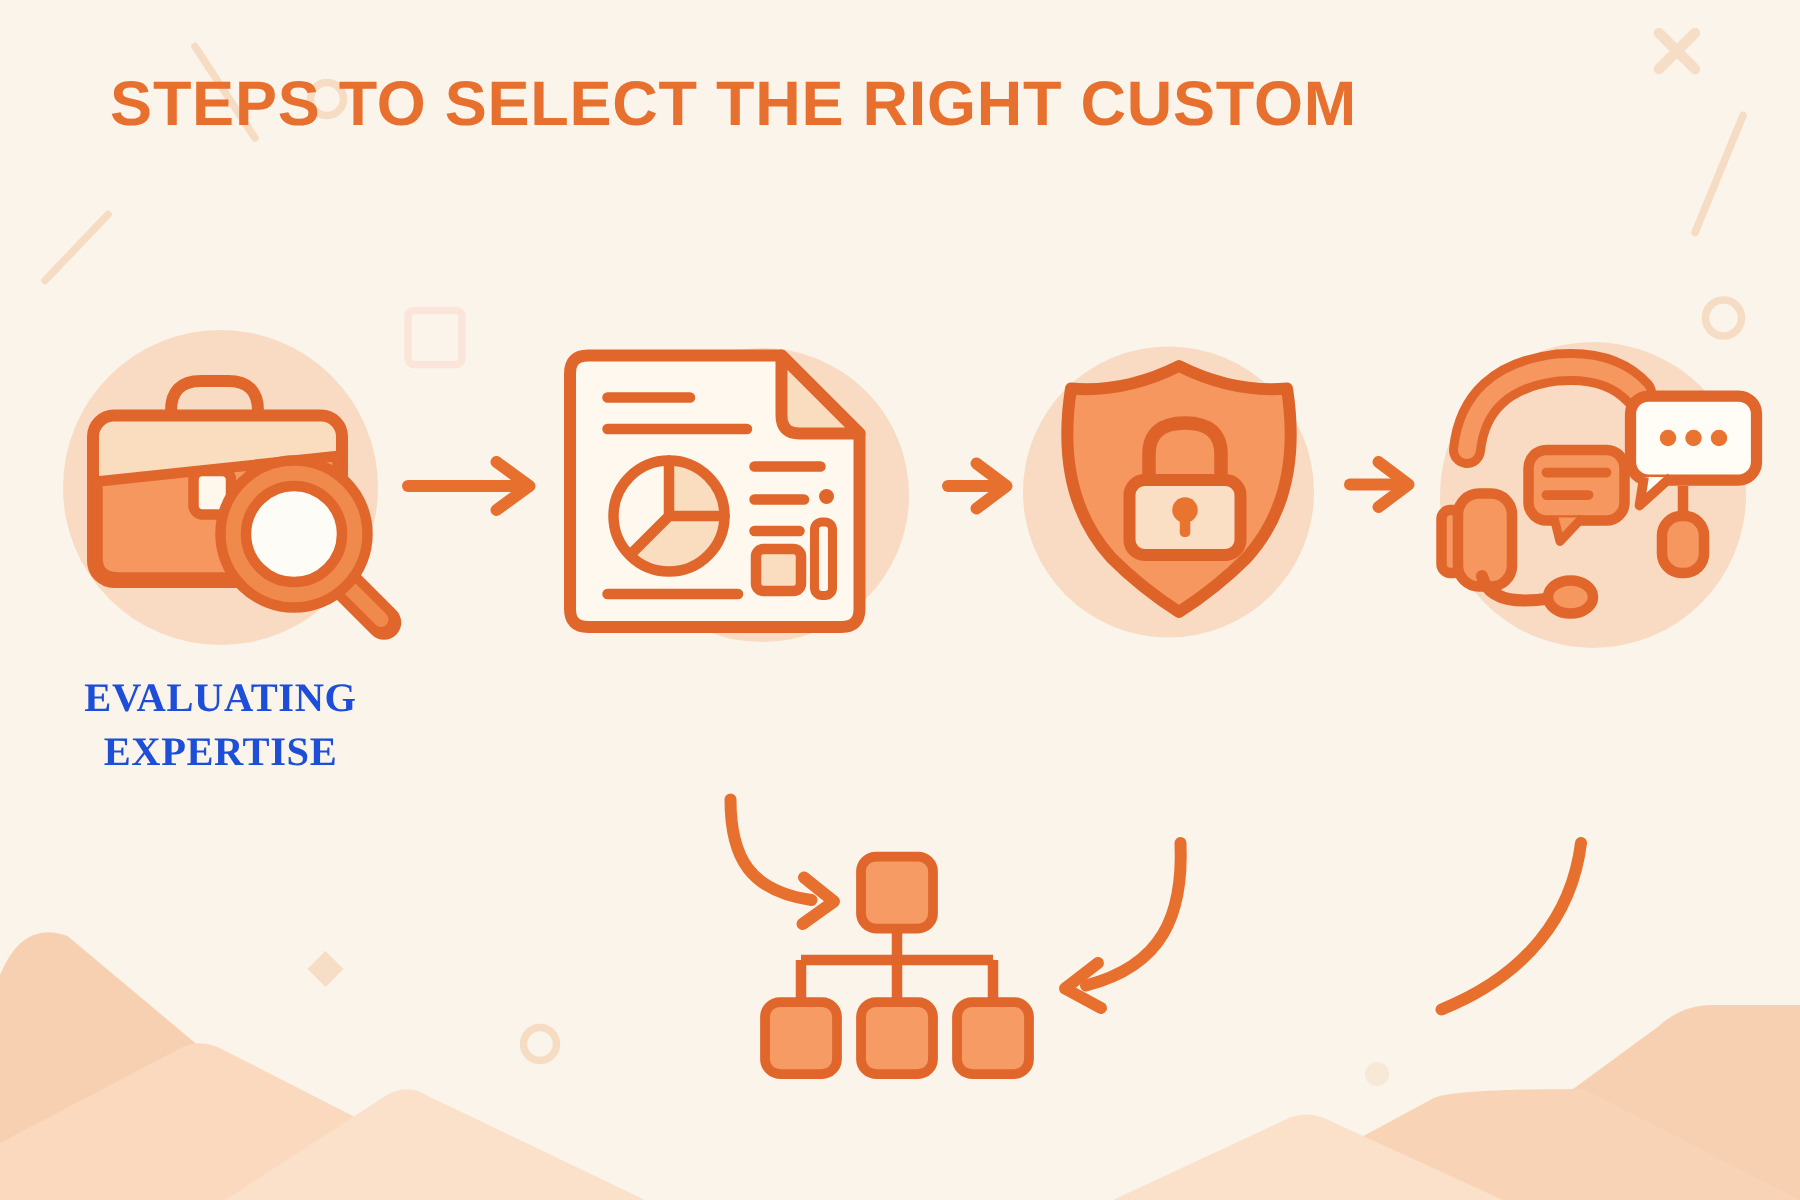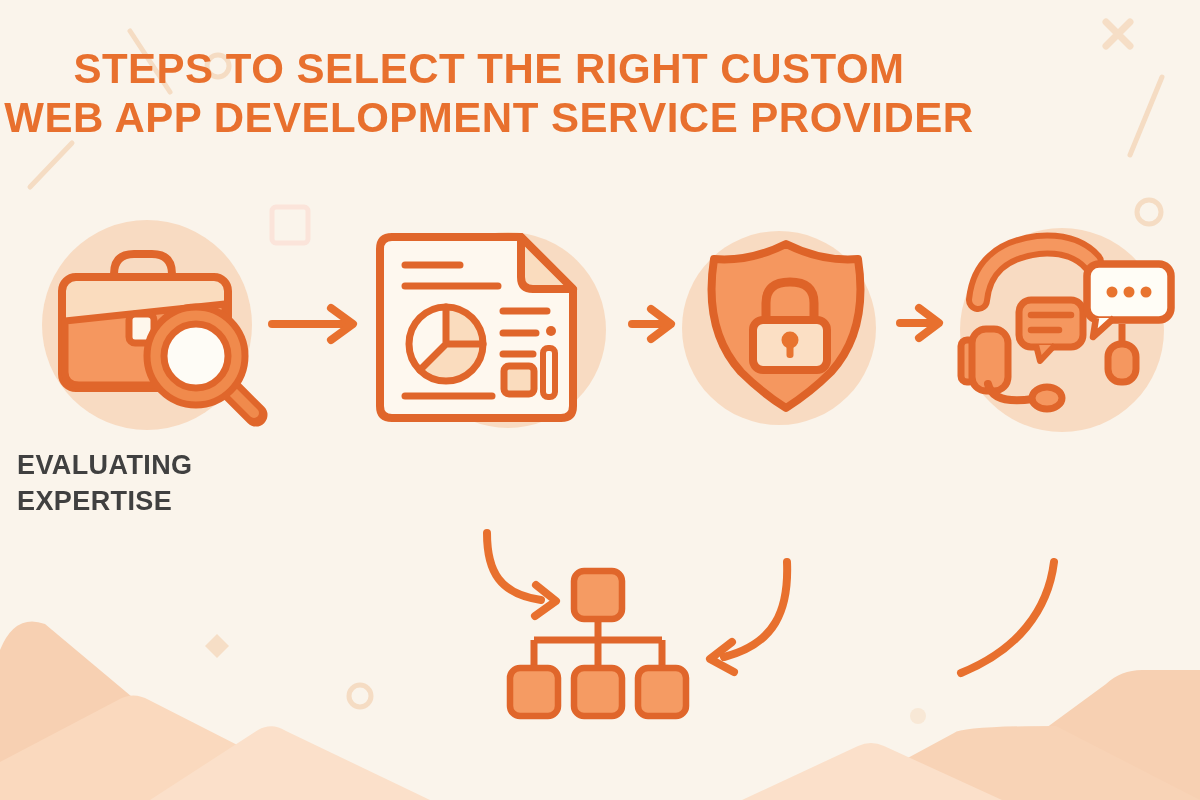--- a/index.html
+++ b/index.html
@@ -8,23 +8,23 @@
     background:#FAF4EB;
     font-family:"Liberation Sans", sans-serif;
   }
   svg{position:absolute;left:0;top:0;}
   .title{
     position:absolute;left:0;top:44px;width:978px;text-align:center;
     color:#E8702E;font-weight:bold;font-size:42px;line-height:49px;
     letter-spacing:.5px;
   }
   .step-label{
-    position:absolute;top:447px;width:260px;
-    color:#404040;font-weight:bold;font-size:27px;line-height:36px;
-    letter-spacing:.4px;white-space:pre-line;
+    position:absolute;top:447px;width:260px;text-align:center;
+    color:#1d4ed8;font-weight:bold;font-size:27px;line-height:36px;
+    letter-spacing:.4px;white-space:pre-line;font-family:Liberation Serif, serif;
   }
   .lbl1{left:17px;}
   .lbl2{left:360px;}
   .lbl3{left:658px;}
   .lbl4{left:932px;}
 </style>
 </head>
 <body>
 
 <div class="canvas">
@@ -162,19 +162,18 @@
       <path d="M598 615 V640 M534 640 H662 M534 640 V670 M598 640 V670 M662 640 V670" fill="none" stroke="#E0662B" stroke-width="7" stroke-linejoin="round"></path>
       <rect x="574" y="571" width="48" height="48" rx="10" fill="#F59B63" stroke="#E0662B" stroke-width="6.5"></rect>
       <rect x="510" y="668" width="48" height="48" rx="10" fill="#F59B63" stroke="#E0662B" stroke-width="6.5"></rect>
       <rect x="574" y="668" width="48" height="48" rx="10" fill="#F59B63" stroke="#E0662B" stroke-width="6.5"></rect>
       <rect x="638" y="668" width="48" height="48" rx="10" fill="#F59B63" stroke="#E0662B" stroke-width="6.5"></rect>
     </g>
   </svg>
 
   <div class="title">
     <div>STEPS TO SELECT THE RIGHT CUSTOM</div>
-    <div>WEB APP DEVELOPMENT SERVICE PROVIDER</div>
   </div>
 
   <div class="step-label lbl1">EVALUATING
 EXPERTISE</div>
 
 </div>
 
 </body></html>

